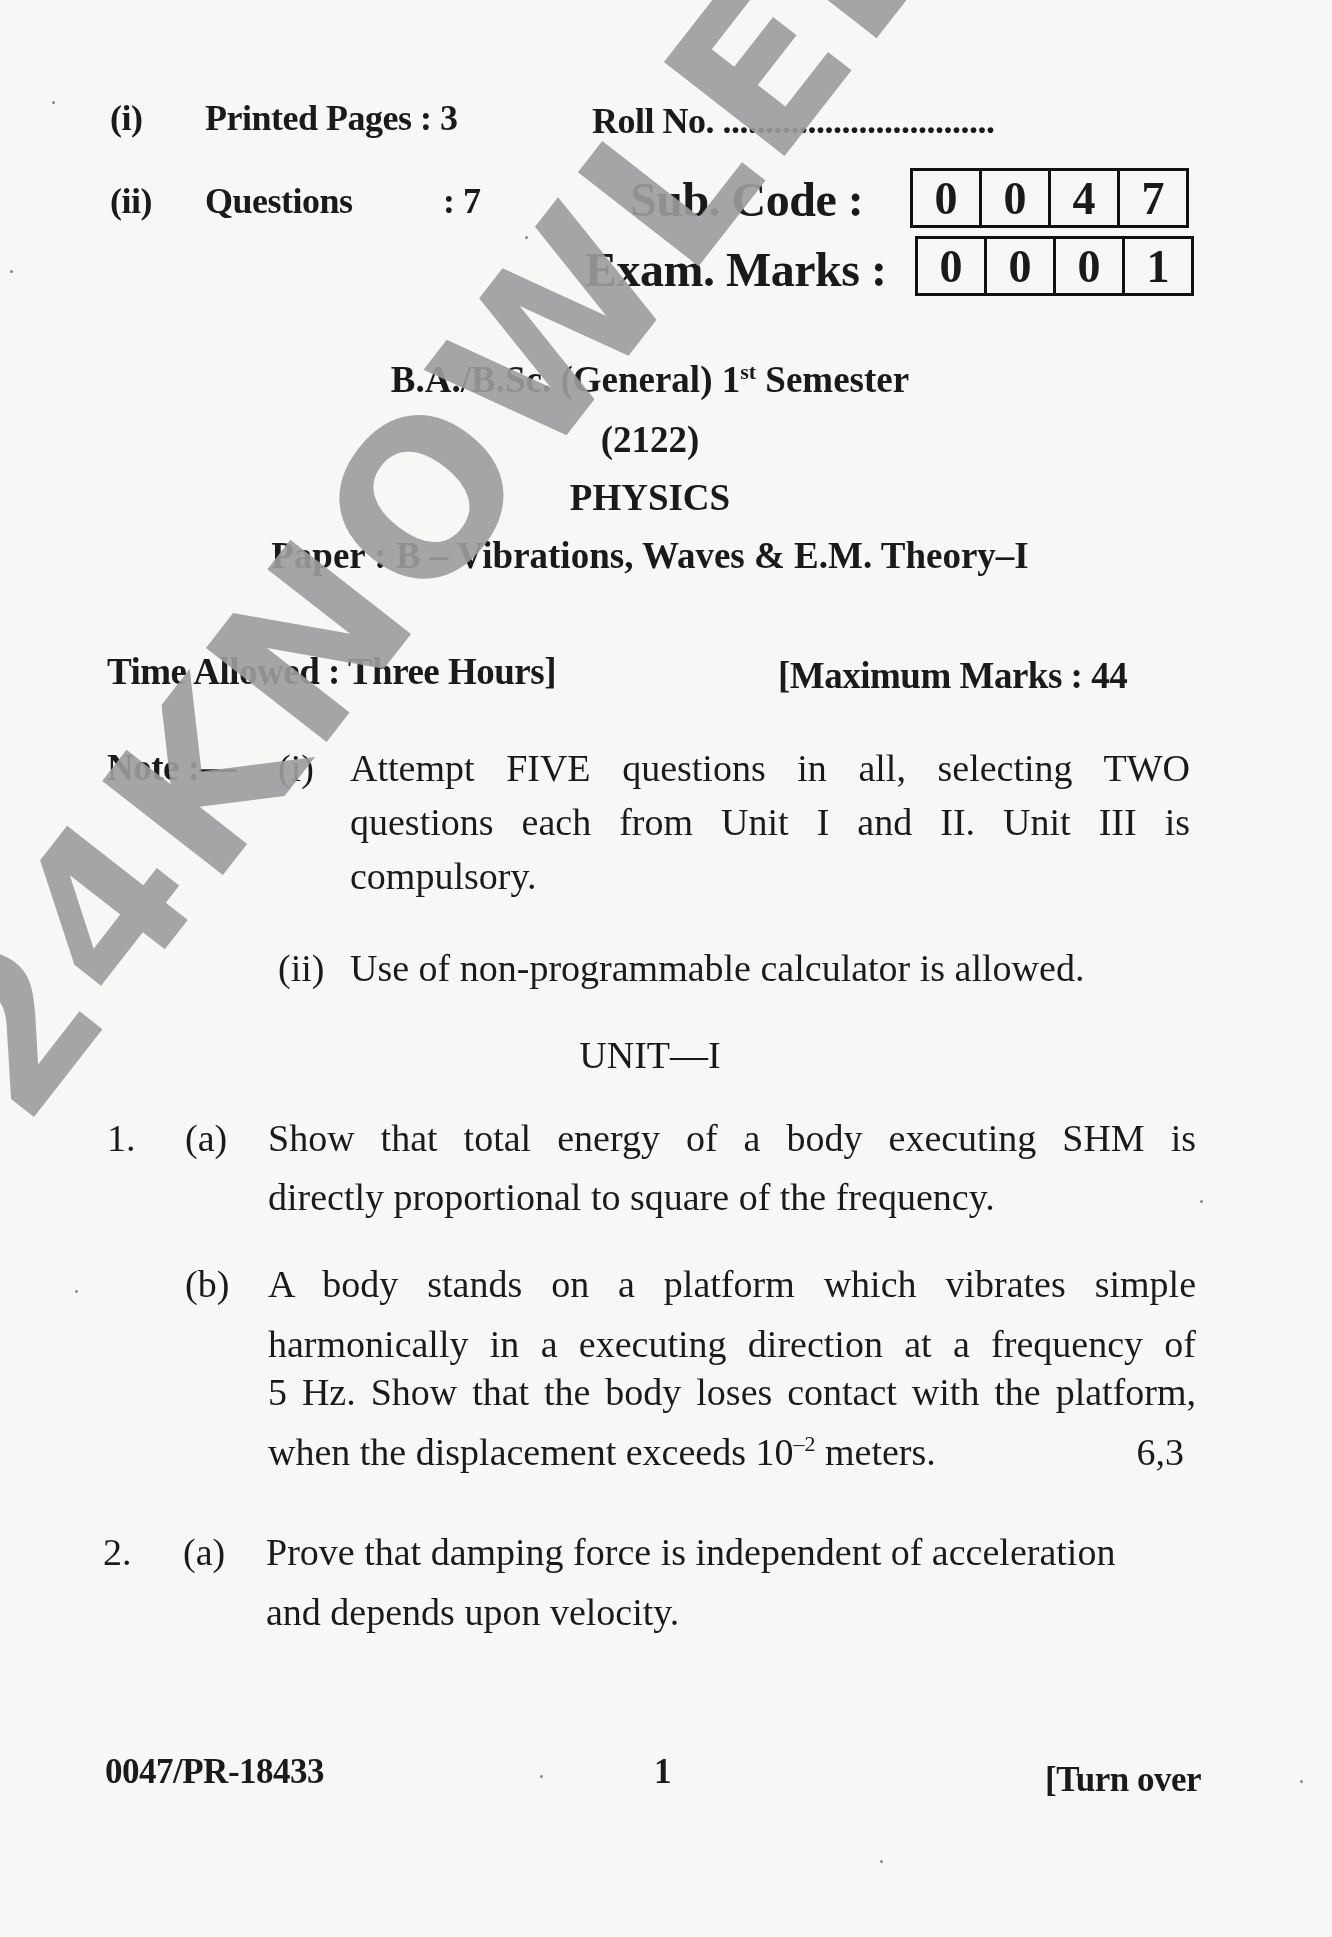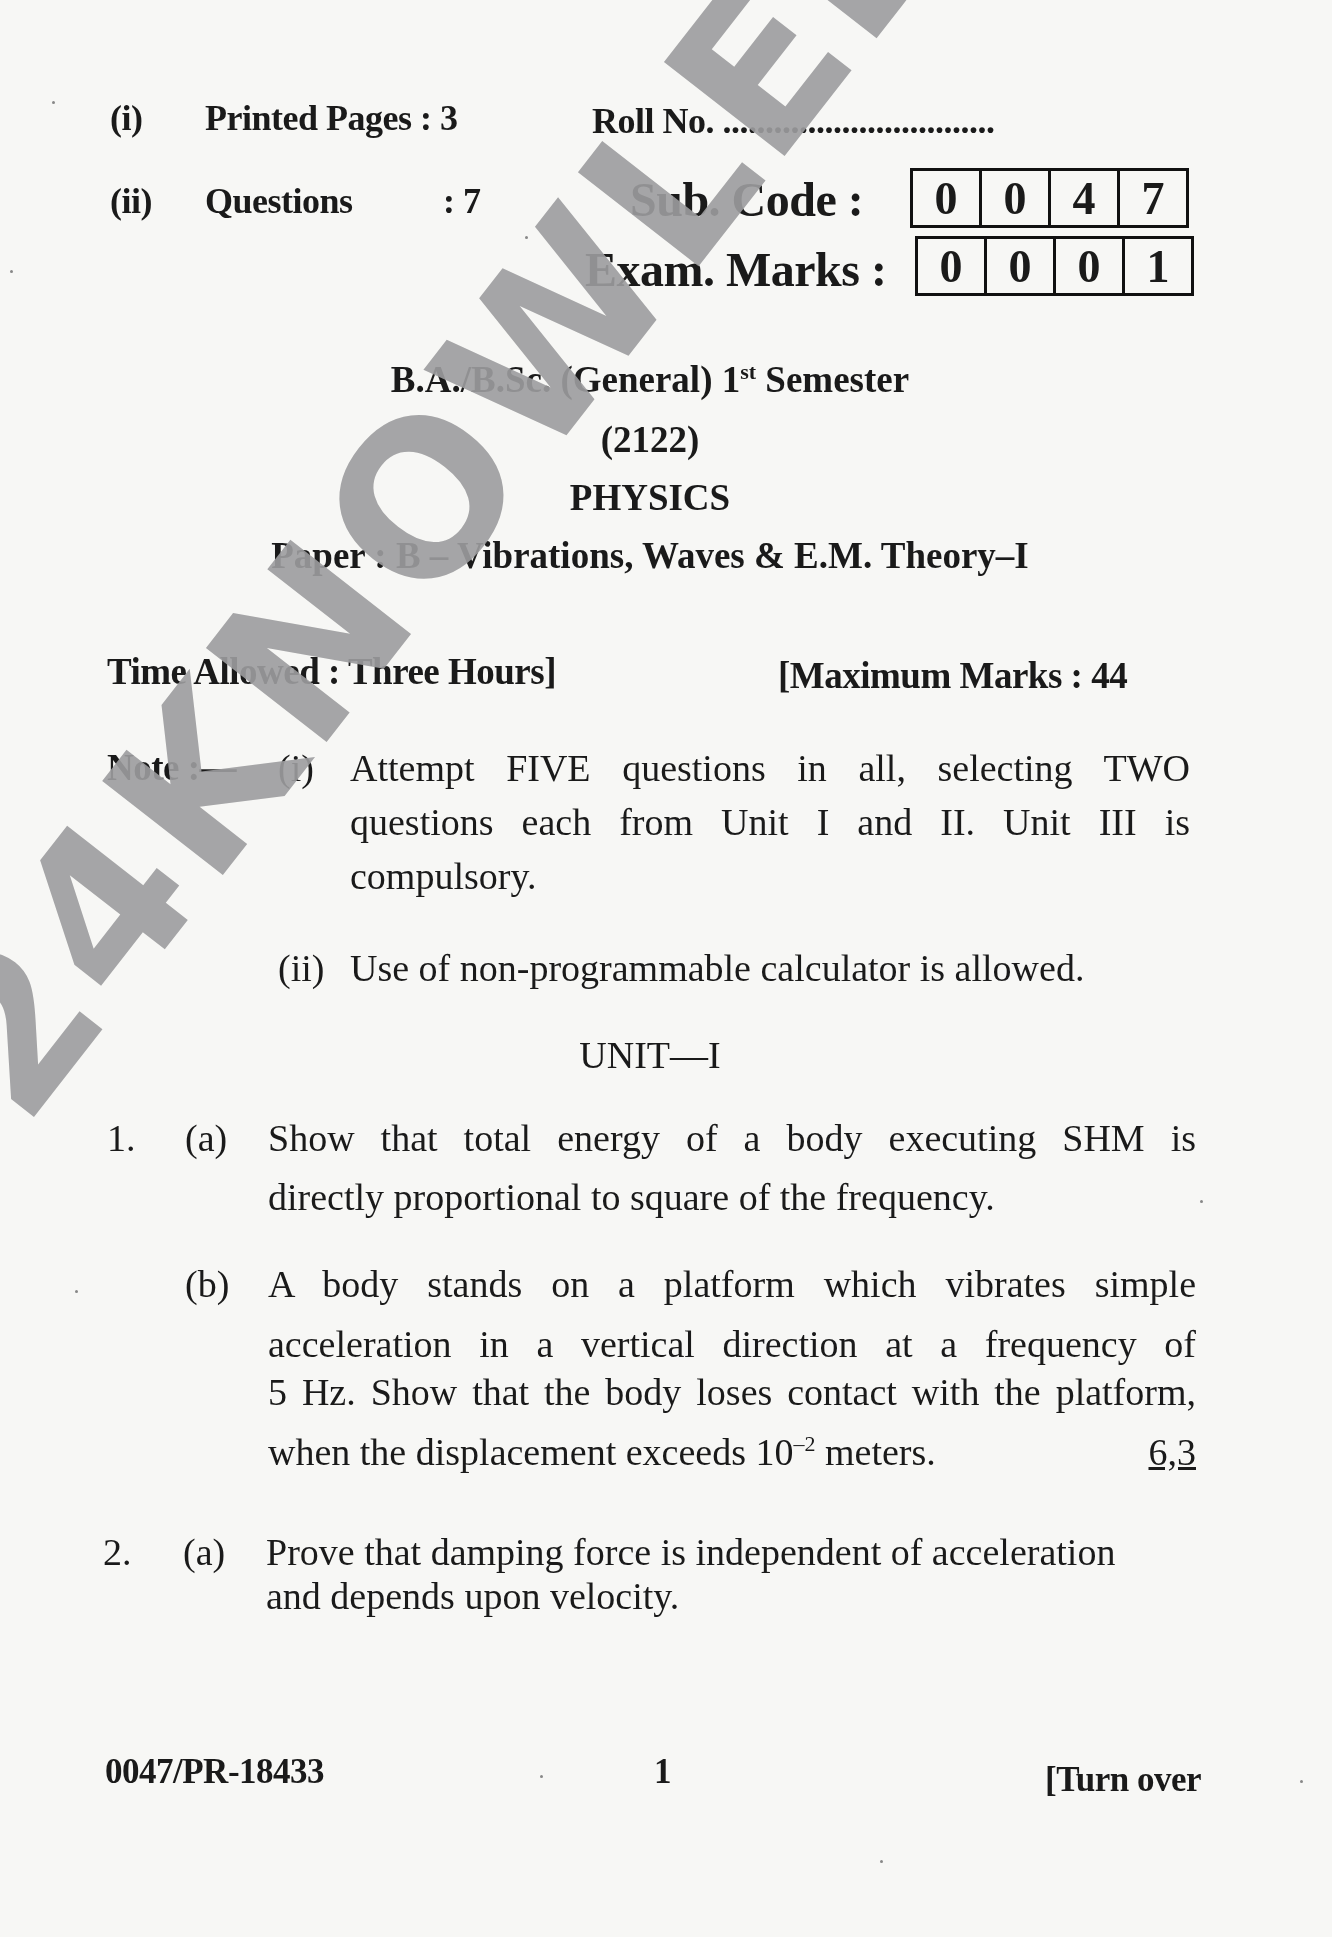--- a/index.html
+++ b/index.html
@@ -76,30 +76,30 @@
 <div class="abs body" style="left:107px;top:1116px;">1.</div>
 <div class="abs body" style="left:185px;top:1116px;">(a)</div>
 <div class="abs body" style="left:268px;top:1116px;">
   <div class="just" style="width:928px;">Show that total energy of a body executing SHM is</div>
   <div style="margin-top:15px;">directly proportional to square of the frequency.</div>
 </div>
 
 <div class="abs body" style="left:185px;top:1262px;">(b)</div>
 <div class="abs body" style="left:268px;top:1262px;">
   <div class="just" style="width:928px;">A body stands on a platform which vibrates simple</div>
-  <div class="just" style="width:928px;margin-top:16px;">acceleration in a vertical direction at a frequency of</div>
+  <div class="just" style="width:928px;margin-top:16px;">harmonically in a executing direction at a frequency of</div>
   <div class="just" style="width:928px;margin-top:4px;">5 Hz. Show that the body loses contact with the platform,</div>
-  <div style="margin-top:16px;width:928px;position:relative;"><span>when the displacement exceeds 10</span><sup style="font-size:22px">–2</sup><span> meters.</span><span style="position:absolute;right:0;top:0;text-decoration:underline;">6,3</span></div>
+  <div style="margin-top:16px;width:928px;position:relative;"><span>when the displacement exceeds 10</span><sup style="font-size:22px">–2</sup><span> meters.</span><span style="position:absolute;right:12px;top:0;">6,3</span></div>
 </div>
 
 <div class="abs body" style="left:103px;top:1530px;">2.</div>
 <div class="abs body" style="left:183px;top:1530px;">(a)</div>
 <div class="abs body" style="left:266px;top:1530px;">
   <div>Prove that damping force is independent of acceleration</div>
-  <div style="">and depends upon velocity.</div>
+  <div style="margin-top:16px;">and depends upon velocity.</div>
 </div>
 
 <div class="abs hdr" style="left:105px;top:1752px;font-size:35px;">0047/PR-18433</div>
 <div class="abs hdr" style="left:654px;top:1752px;font-size:35px;">1</div>
 <div class="abs hdr" style="left:1045px;top:1752px;font-size:35px;margin-top:8px;">[Turn over</div>
 
 <div class="watermark">24KNOWLEDGE SEEKERS</div>
 
 <div class="dot" style="left:52px;top:101px;"></div>
 <div class="dot" style="left:525px;top:236px;"></div>

